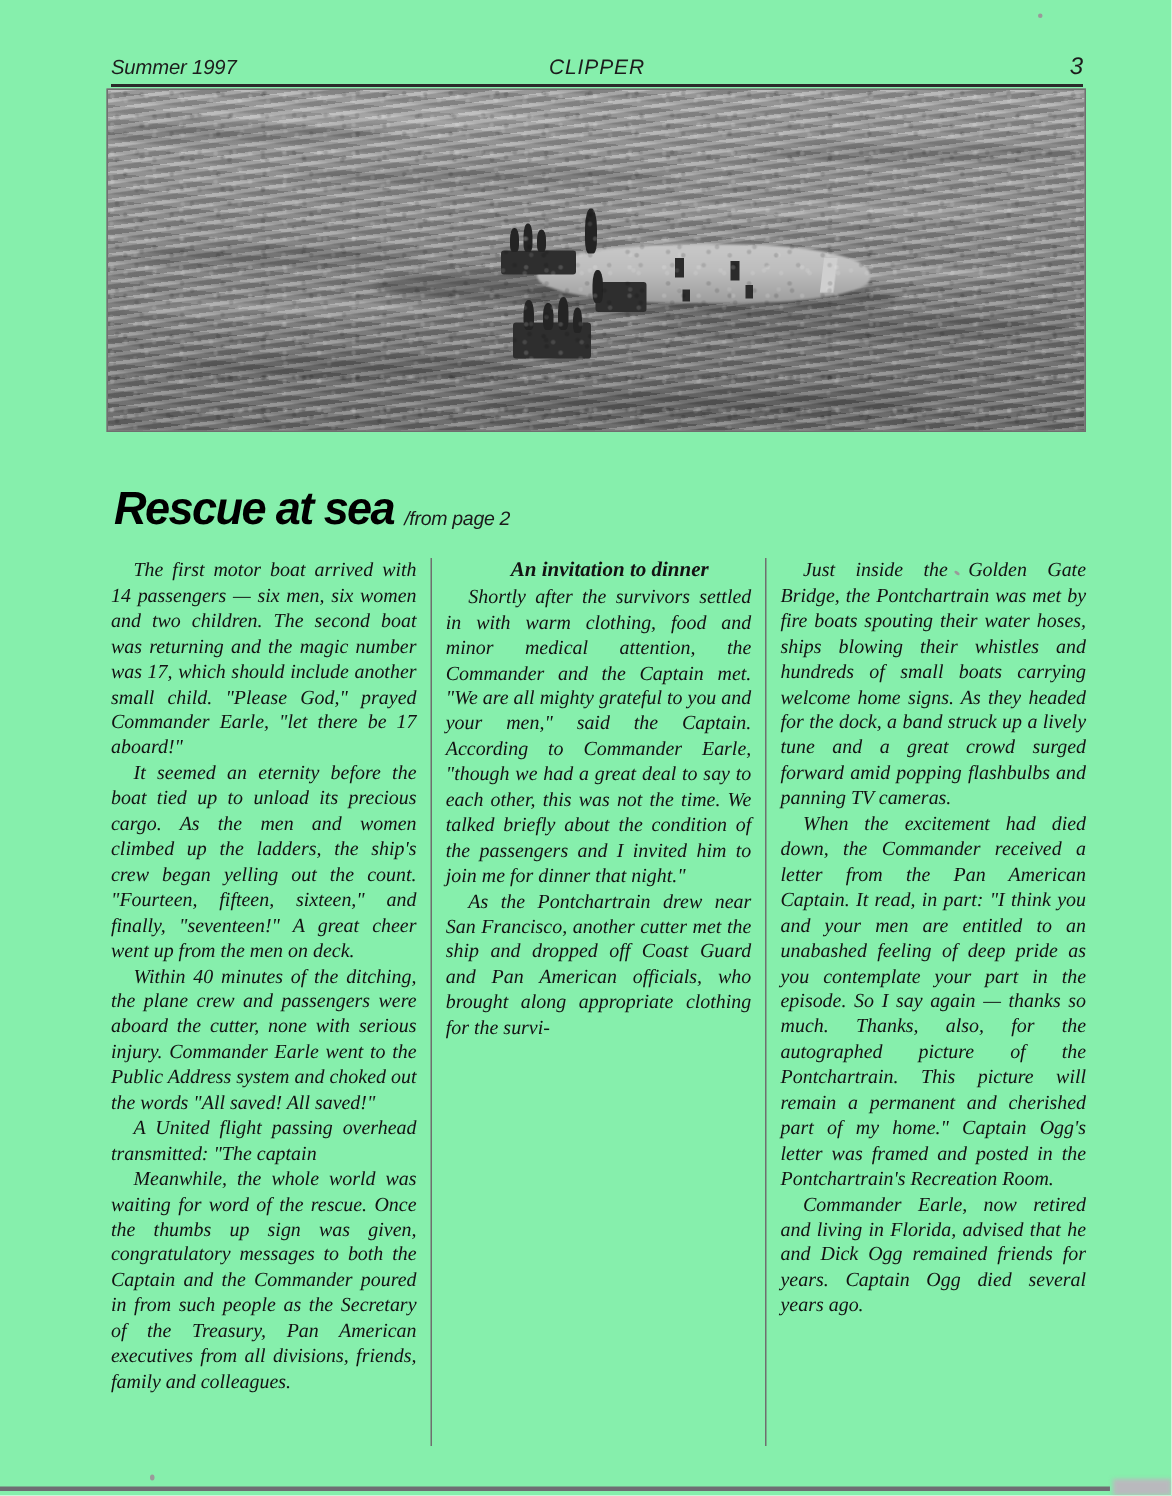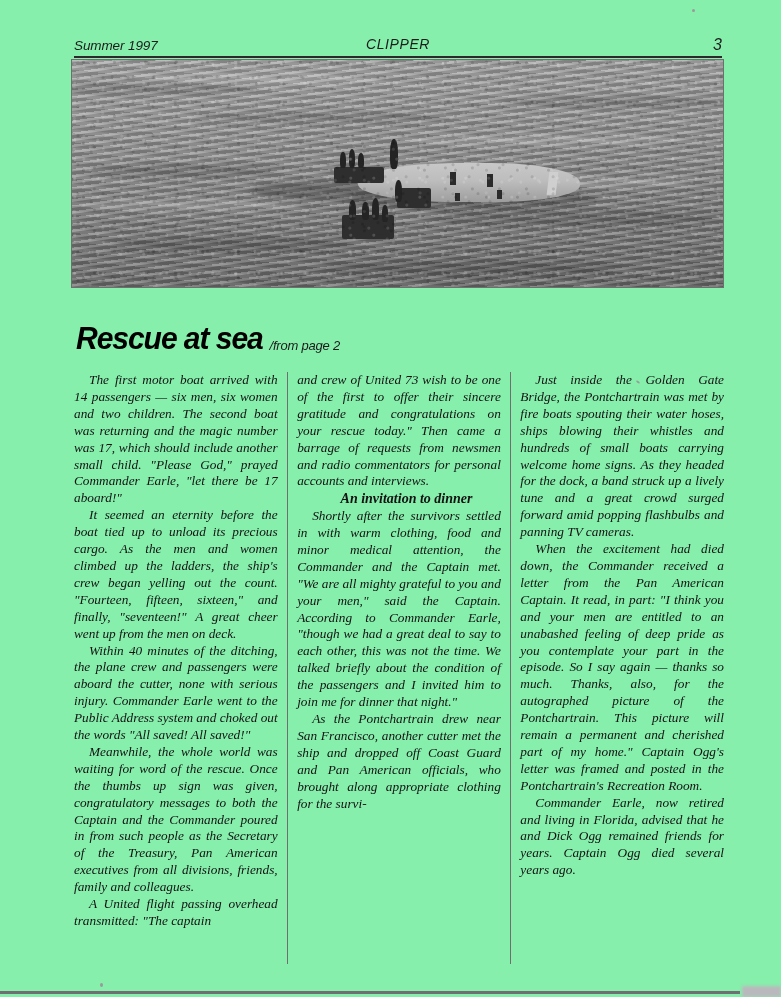--- a/index.html
+++ b/index.html
@@ -341,28 +341,27 @@
     <span class="headline">Rescue at sea</span>
     <span class="headline-jump">/from page 2</span>
   </div>
 
   <div class="columns">
 
     <div class="col">
       <p>The first motor boat arrived with 14 passengers — six men, six women and two children. The second boat was returning and the magic number was 17, which should include another small child. "Please God," prayed Commander Earle, "let there be 17 aboard!"</p>
       <p>It seemed an eternity before the boat tied up to unload its precious cargo. As the men and women climbed up the ladders, the ship's crew began yelling out the count. "Fourteen, fifteen, sixteen," and finally, "seventeen!" A great cheer went up from the men on deck.</p>
       <p>Within 40 minutes of the ditching, the plane crew and passengers were aboard the cutter, none with serious injury. Commander Earle went to the Public Address system and choked out the words "All saved! All saved!"</p>
+      <p>A United flight passing overhead transmitted: "The captain</p>
       <p>Meanwhile, the whole world was waiting for word of the rescue. Once the thumbs up sign was given, congratulatory messages to both the Captain and the Commander poured in from such people as the Secretary of the Treasury, Pan American executives from all divisions, friends, family and colleagues.</p>
-      <p>A United flight passing overhead transmitted: "The captain</p>
     </div>
 
     <div class="col-rule"></div>
 
     <div class="col">
-      <p class="no-indent">and crew of United 73 wish to be one of the first to offer their sincere gratitude and congratulations on your rescue today." Then came a barrage of requests from newsmen and radio commentators for personal accounts and interviews.</p>
       <p class="subhead">An invitation to dinner</p>
       <p>Shortly after the survivors settled in with warm clothing, food and minor medical attention, the Commander and the Captain met. "We are all mighty grateful to you and your men," said the Captain. According to Commander Earle, "though we had a great deal to say to each other, this was not the time. We talked briefly about the condition of the passengers and I invited him to join me for dinner that night."</p>
       <p>As the Pontchartrain drew near San Francisco, another cutter met the ship and dropped off Coast Guard and Pan American officials, who brought along appropriate clothing for the survi-</p>
     </div>
 
     <div class="col-rule"></div>
 
     <div class="col">
       <p>Just inside the Golden Gate Bridge, the Pontchartrain was met by fire boats spouting their water hoses, ships blowing their whistles and hundreds of small boats carrying welcome home signs. As they headed for the dock, a band struck up a lively tune and a great crowd surged forward amid popping flashbulbs and panning TV cameras.</p>
       <p>When the excitement had died down, the Commander received a letter from the Pan American Captain. It read, in part: "I think you and your men are entitled to an unabashed feeling of deep pride as you contemplate your part in the episode. So I say again — thanks so much. Thanks, also, for the autographed picture of the Pontchartrain. This picture will remain a permanent and cherished part of my home." Captain Ogg's letter was framed and posted in the Pontchartrain's Recreation Room.</p>

